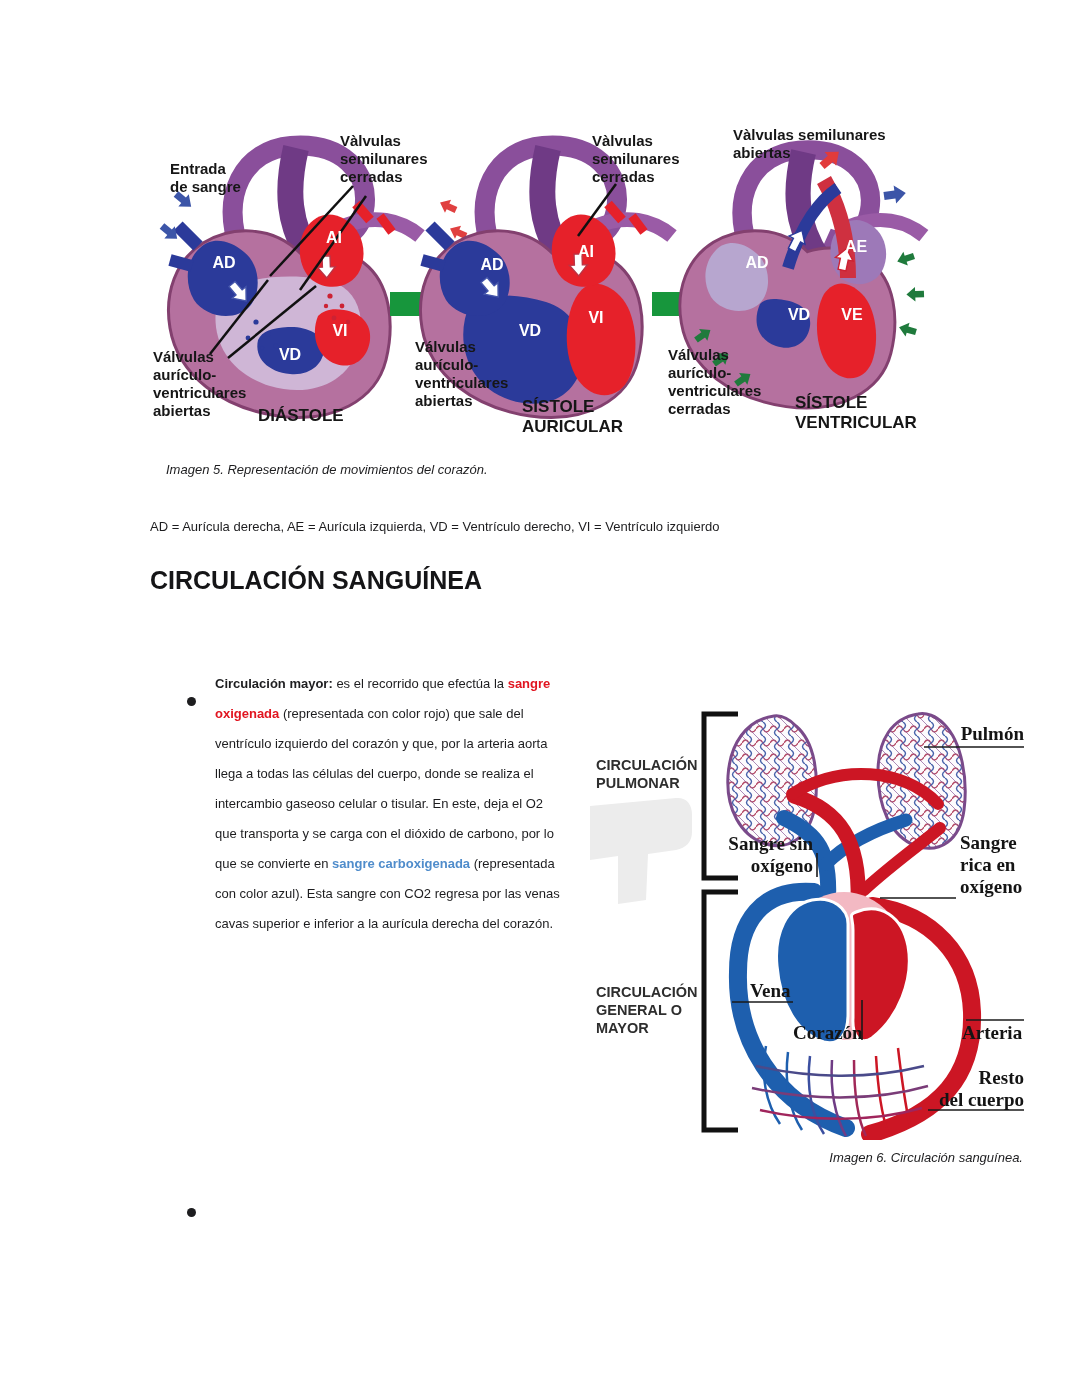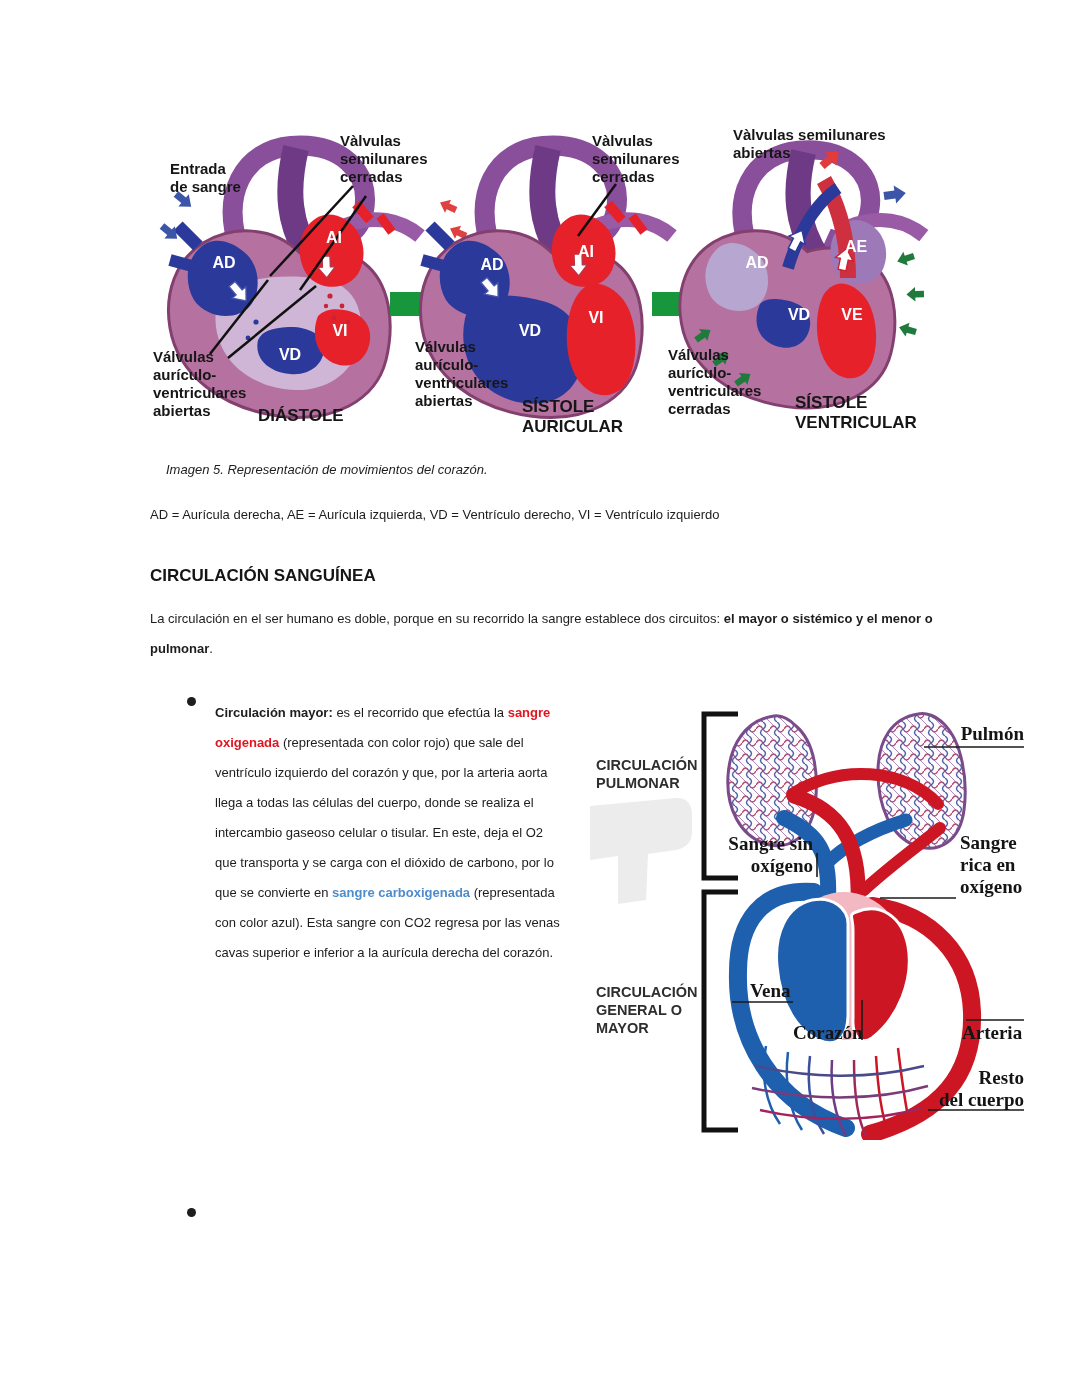--- a/index.html
+++ b/index.html
@@ -2,21 +2,21 @@
 <html style="--red-text: #e11520; --blue-text: #4f8ccb; --green-arrow: #17963c; --diagram-red: #cc1624; --diagram-blue: #1e5fae;"><head>
 <meta charset="utf-8">
 <style>
   html,body{margin:0;padding:0;background:#fff;}
   .page{position:relative;width:1080px;height:1397px;background:#ffffff;overflow:hidden;
         font-family:"Liberation Sans",sans-serif;color:#1d1d1f;}
   .abs{position:absolute;}
   .body-text{font-size:13px;line-height:30px;color:#1d1d1f;}
   .italic{font-style:italic;}
   .bold{font-weight:700;}
-  .heading{font-size:17px;font-weight:700;color:#151517;}
+  .heading{font-size:25px;font-weight:700;color:#151517;}
   .t-red{color:var(--red-text,#e11520);font-weight:700;}
   .t-blue{color:var(--blue-text,#4f8ccb);font-weight:700;}
   .bullet-dot{position:absolute;width:9px;height:9px;border-radius:50%;background:#1d1d1f;}
   .cap-right{text-align:right;}
   
   .f5lab{font:700 15px "Liberation Sans",sans-serif;fill:#161616;}
   .f5title{font:700 17px "Liberation Sans",sans-serif;fill:#161616;}
   .f5ch{font:700 16px "Liberation Sans",sans-serif;fill:#ffffff;text-anchor:middle;}
   .green-arrow{fill:var(--green-arrow,#17963c);}
   .ptr{stroke:#111;stroke-width:2.5;}
@@ -158,30 +158,27 @@
       <text class="f5title" x="647" y="320">VENTRICULAR</text>
       <text class="f5ch" x="609" y="160">AD</text>
       <text class="f5ch" x="708" y="144">AE</text>
       <text class="f5ch" x="651" y="212">VD</text>
       <text class="f5ch" x="704" y="212">VE</text>
     </g>
   </svg>
 
   <div class="abs body-text italic" style="left:166px;top:455px;width:720px">Imagen 5. Representación de movimientos del corazón.</div>
 
-  <div class="abs body-text" style="left:150px;top:500px;width:792px">AD = Aurícula derecha, AE = Aurícula izquierda, VD = Ventrículo derecho, VI = Ventrículo izquierdo</div>
+  <div class="abs body-text" style="left:150px;top:512px;width:792px">AD = Aurícula derecha, AE = Aurícula izquierda, VD = Ventrículo derecho, VI = Ventrículo izquierdo</div>
 
   <div class="abs heading" style="left:150px;top:566px">CIRCULACIÓN SANGUÍNEA</div>
 
-  <div class="abs body-text" style="left:150px;top:604px;width:800px">
-    <span>La circulación en el ser humano es doble, porque en su recorrido la sangre establece dos circuitos: </span><span class="bold">el mayor o sistémico y el menor o pulmonar</span><span>.</span>
-  </div>
 
   <span class="bullet-dot" style="left:187px;top:697px"></span>
-  <div class="abs body-text" style="left:215px;top:698px;width:352px">
+  <div class="abs body-text" style="left:215px;top:669px;width:352px">
     <span class="bold">Circulación mayor:</span><span> es el recorrido que efectúa la </span><span class="t-red">sangre oxigenada</span><span> (representada con color rojo) que sale del ventrículo izquierdo del corazón y que, por la arteria aorta llega a todas las células del cuerpo, donde se realiza el intercambio gaseoso celular o tisular. En este, deja el O2 que transporta y se carga con el dióxido de carbono, por lo que se convierte en </span><span class="t-blue">sangre carboxigenada</span><span> (representada con color azul). Esta sangre con CO2 regresa por las venas cavas superior e inferior a la aurícula derecha del corazón.</span>
   </div>
 
   <svg class="abs" style="left:588px;top:694px" width="442" height="446" viewBox="0 0 442 446">
     <defs>
       <pattern id="lungMesh" width="14" height="14" patternUnits="userSpaceOnUse">
         <rect width="14" height="14" fill="#fdfbfd"></rect>
         <path d="M0,7 Q3.5,1 7,7 T14,7" stroke="#b44a66" stroke-width="1.4" fill="none"></path>
         <path d="M7,0 Q12,3.5 7,7 Q2,10.5 7,14" stroke="#4762aa" stroke-width="1.4" fill="none"></path>
         <path d="M0,0 L14,14" stroke="#8a5a9a" stroke-width="0.7"></path>
@@ -240,16 +237,17 @@
     <text class="f6serif" x="372" y="155">Sangre</text>
     <text class="f6serif" x="372" y="177">rica en</text>
     <text class="f6serif" x="372" y="199">oxígeno</text>
     <text class="f6serif" x="162" y="303">Vena</text>
     <text class="f6serif" x="205" y="345">Corazón</text>
     <text class="f6serif" x="374" y="345">Arteria</text>
     <text class="f6serif" x="436" y="390" text-anchor="end">Resto</text>
     <text class="f6serif" x="436" y="412" text-anchor="end">del cuerpo</text>
   </svg>
 
+  <div class="abs body-text italic cap-right" style="left:588px;top:1143px;width:435px">Imagen 6. Circulación sanguínea.</div>
 
   <span class="bullet-dot" style="left:187px;top:1208px"></span>
 
 </div>
 
 </body></html>

